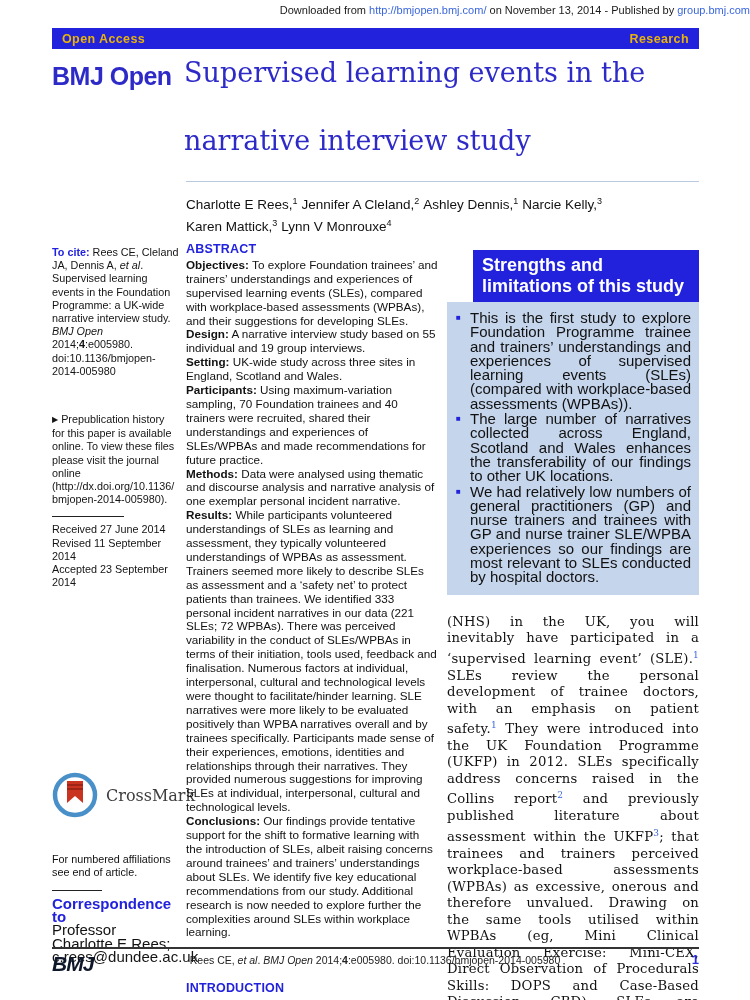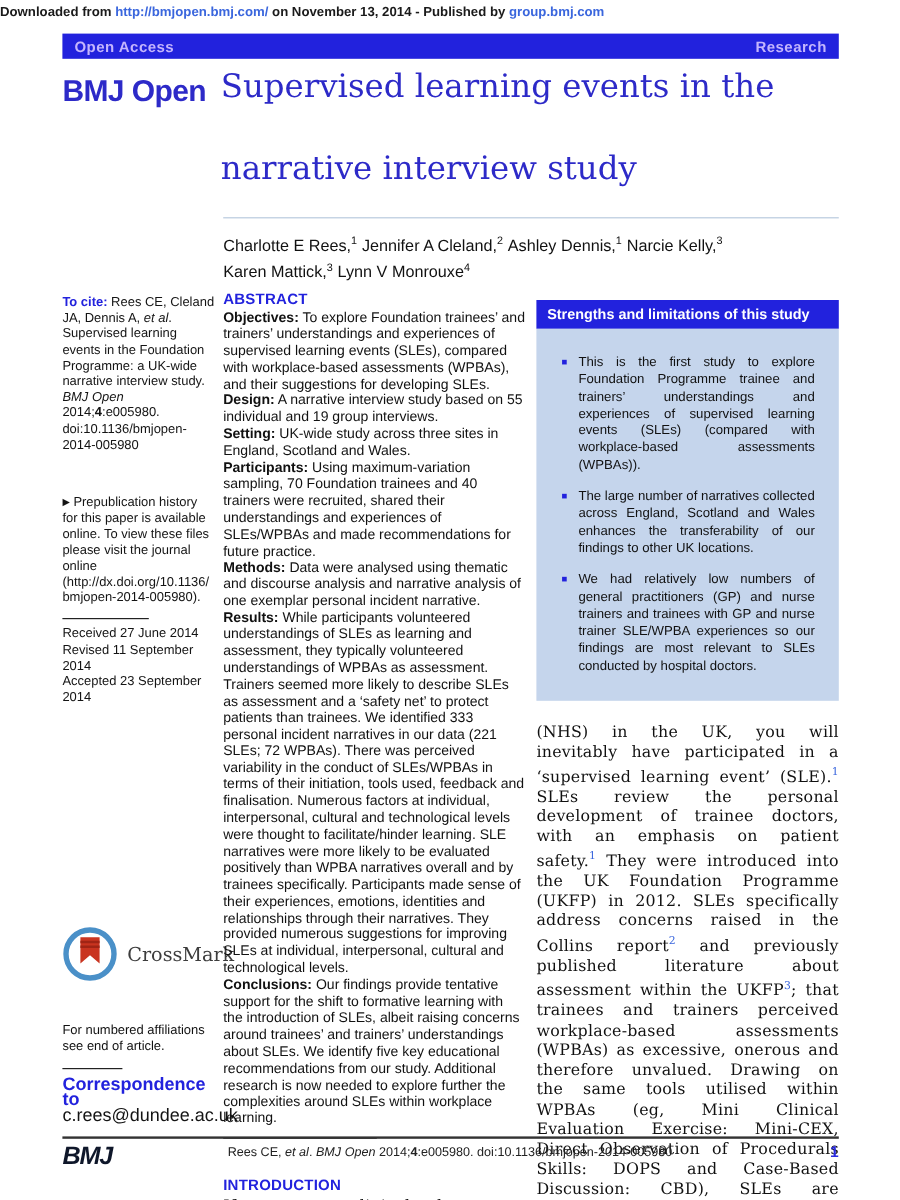--- a/index.html
+++ b/index.html
@@ -2,25 +2,25 @@
 <html lang="en"><head>
 <meta charset="utf-8">
 <style>
   html,body{margin:0;padding:0;background:#9a9a9a;}
   .page{
     position:relative;width:750px;height:1000px;margin:0 auto;background:#ffffff;
     font-family:"Liberation Sans",sans-serif;color:#111;overflow:hidden;
   }
   a{text-decoration:none;}
   
-  .banner{position:absolute;top:4px;left:0;width:100%;text-align:left;font-size:11px;color:#1a1a1a;font-weight:bold;}
+  .banner{position:absolute;top:4px;left:0;width:100%;text-align:right;font-size:11px;color:#1a1a1a;}
   .banner .lnk{color:#3a66dd;cursor:pointer;}
   
   .topbar{position:absolute;top:28px;left:52px;width:647px;height:21px;background:#2222dd;
-    color:#c4b5fd;font-weight:bold;font-size:12.5px;display:flex;align-items:center;justify-content:space-between;
+    color:#eab308;font-weight:bold;font-size:12.5px;display:flex;align-items:center;justify-content:space-between;
     padding:0 10px;box-sizing:border-box;letter-spacing:.4px;}
   
   .journal-logo{position:absolute;top:62px;left:52px;font-size:25px;font-weight:bold;color:#2d2ac8;letter-spacing:-0.5px;}
   .title{position:absolute;top:56px;left:184px;width:525px;font-family:"DejaVu Serif","Liberation Serif",serif;
     font-size:27px;line-height:34px;color:#2d2ac8;font-weight:500;}
   .title-rule{position:absolute;top:181px;left:186px;width:513px;height:1px;background:#b9cade;}
   .authors{position:absolute;top:191px;left:186px;width:513px;font-size:13.5px;line-height:18px;color:#111;}
   .authors sup{font-size:9px;}
   .author{margin-right:4px;}
   
@@ -41,24 +41,24 @@
   .abstract-col{position:absolute;top:243px;left:186px;width:252px;font-size:11.7px;line-height:13.9px;}
   .abstract-col h2{margin:0 0 1px 0;font-size:12.5px;color:#2222dd;letter-spacing:.2px;}
   .abstract-col p{margin:0;}
   .abs-end-rule{width:128px;height:1px;background:#222;margin-top:9px;}
   .intro-h{margin-top:33px !important;}
   .serif-text{font-family:"DejaVu Serif","Liberation Serif",serif;font-size:13.2px;line-height:16.5px;
     text-align:justify;letter-spacing:.2px;word-spacing:2px;}
   .abstract-col .serif-text{margin-top:2px;}
   
   .right-col{position:absolute;top:250px;left:447px;width:252px;}
-  .strengths-head{background:#2222dd;color:#fff;font-weight:bold;font-size:12px;padding:5px 9px;}
+  .strengths-head{background:#2222dd;color:#fff;font-weight:bold;font-size:18px;padding:5px 9px;margin-left:26px;}
   .strengths-body{background:#c5d5ec;padding:9px 8px 10px 8px;}
   .strengths-body ul{margin:0;padding:0;list-style:none;}
-  .strengths-body li{position:relative;padding-left:15px;font-size:11px;line-height:14.3px;text-align:justify;margin:12px;}
+  .strengths-body li{position:relative;padding-left:15px;font-size:15px;line-height:14.3px;text-align:justify;margin:0;}
   .strengths-body li + li{margin-top:1px;}
   .strengths-body li::before{content:"■";position:absolute;left:1px;top:0;font-size:8px;color:#2222dd;}
   .right-body{margin-top:19px;text-align:justify;}
   .right-body sup{color:#3a66dd;font-size:9px;}
   
   .foot-rule{position:absolute;top:947px;left:52px;width:647px;height:1.5px;background:#333;}
   .bmj-logo{position:absolute;top:952px;left:52px;font-size:21px;font-weight:bold;font-style:italic;color:#0f172a;letter-spacing:-1px;}
   .foot-cite{position:absolute;top:954px;left:120px;width:510px;text-align:center;font-size:10.5px;color:#222;}
   .page-num{position:absolute;top:952px;left:659px;width:40px;text-align:right;font-size:13px;font-weight:bold;color:#2a2ae0;}
 </style>
@@ -104,20 +104,21 @@
       <path d="M15 9 h16 v22 l-8 -7 l-8 7 z" fill="#c93420"></path>
       <path d="M15 12 h16 v2 h-16 z M15 16 h16 v2 h-16 z" fill="#a02415"></path>
     </svg>
     <span class="cm-text">CrossMark</span>
   </div>
 
   <div class="affil">For numbered affiliations see end of article.</div>
   <div class="corr-rule"></div>
   <div class="correspondence">
     <div class="blue-label">Correspondence to</div>
+    <div>Professor Charlotte E Rees;</div>
     <a style="color:#141414;">c.rees@dundee.ac.uk</a>
   </div>
 
   <main class="abstract-col">
     <h2>ABSTRACT</h2>
     <p><b>Objectives:</b> <span>To explore Foundation trainees’ and trainers’ understandings and experiences of supervised learning events (SLEs), compared with workplace-based assessments (WPBAs), and their suggestions for developing SLEs.</span></p>
     <p><b>Design:</b> <span>A narrative interview study based on 55 individual and 19 group interviews.</span></p>
     <p><b>Setting:</b> <span>UK-wide study across three sites in England, Scotland and Wales.</span></p>
     <p><b>Participants:</b> <span>Using maximum-variation sampling, 70 Foundation trainees and 40 trainers were recruited, shared their understandings and experiences of SLEs/WPBAs and made recommendations for future practice.</span></p>
     <p><b>Methods:</b> <span>Data were analysed using thematic and discourse analysis and narrative analysis of one exemplar personal incident narrative.</span></p>

